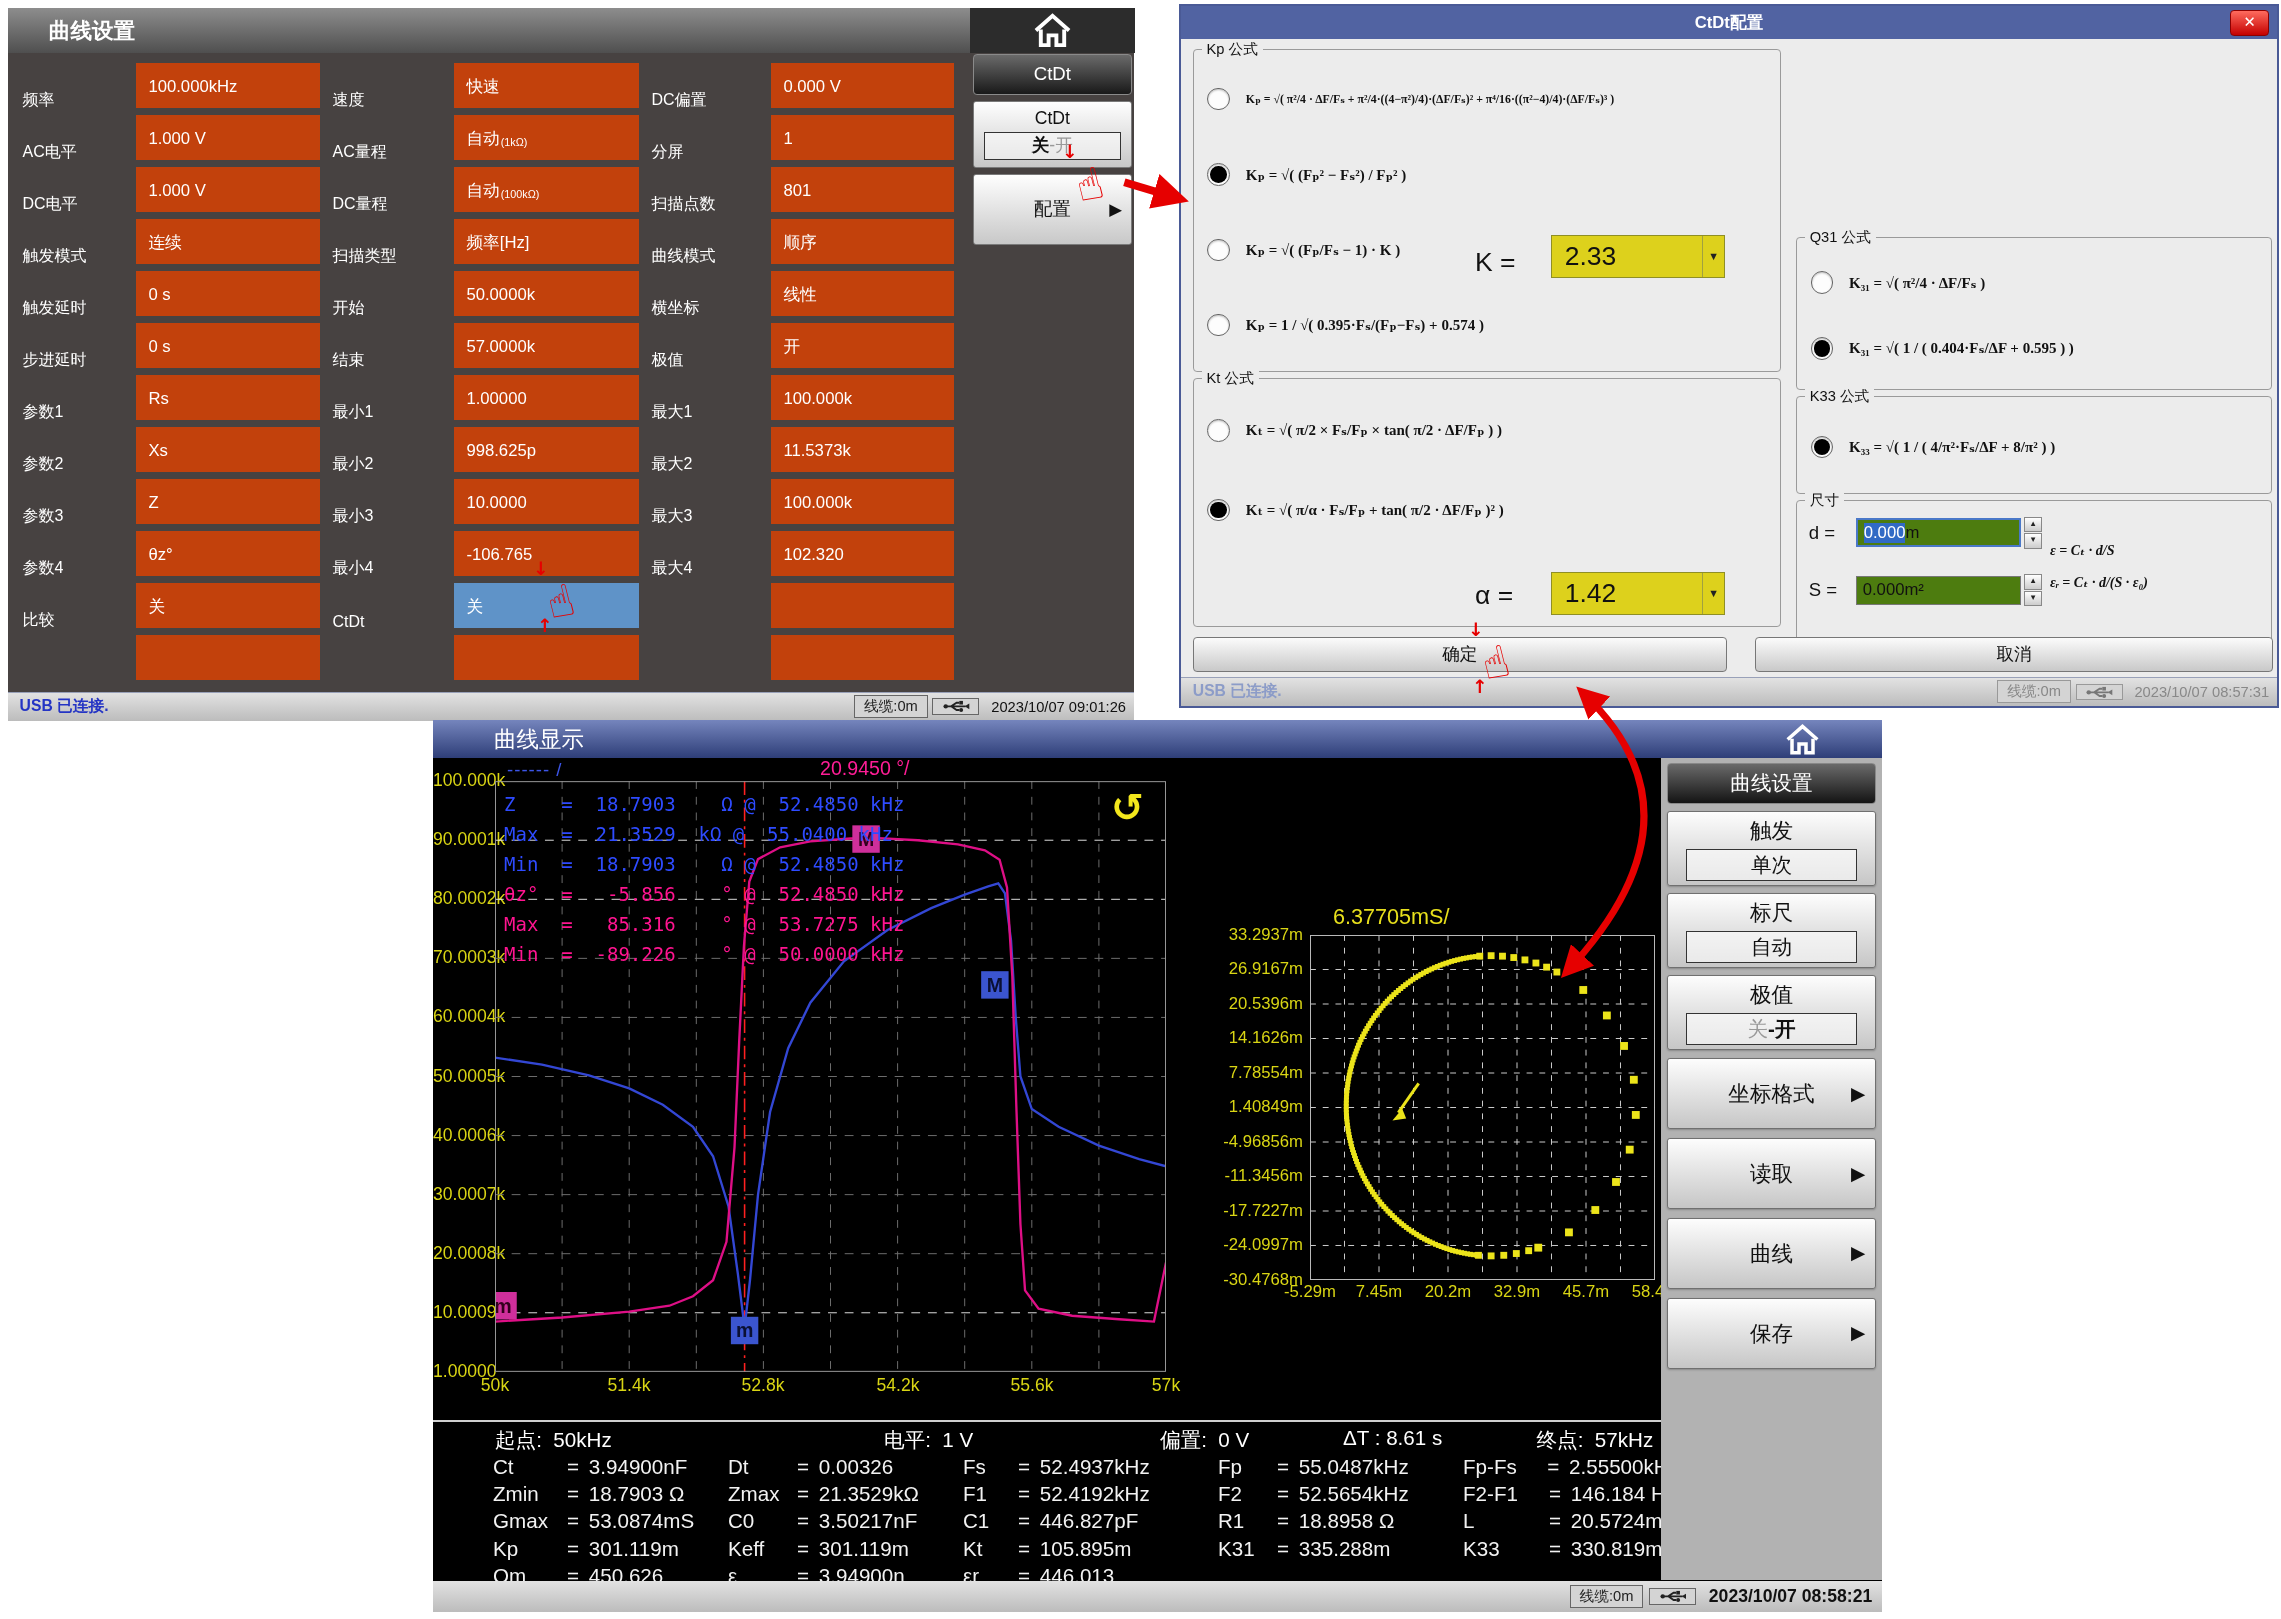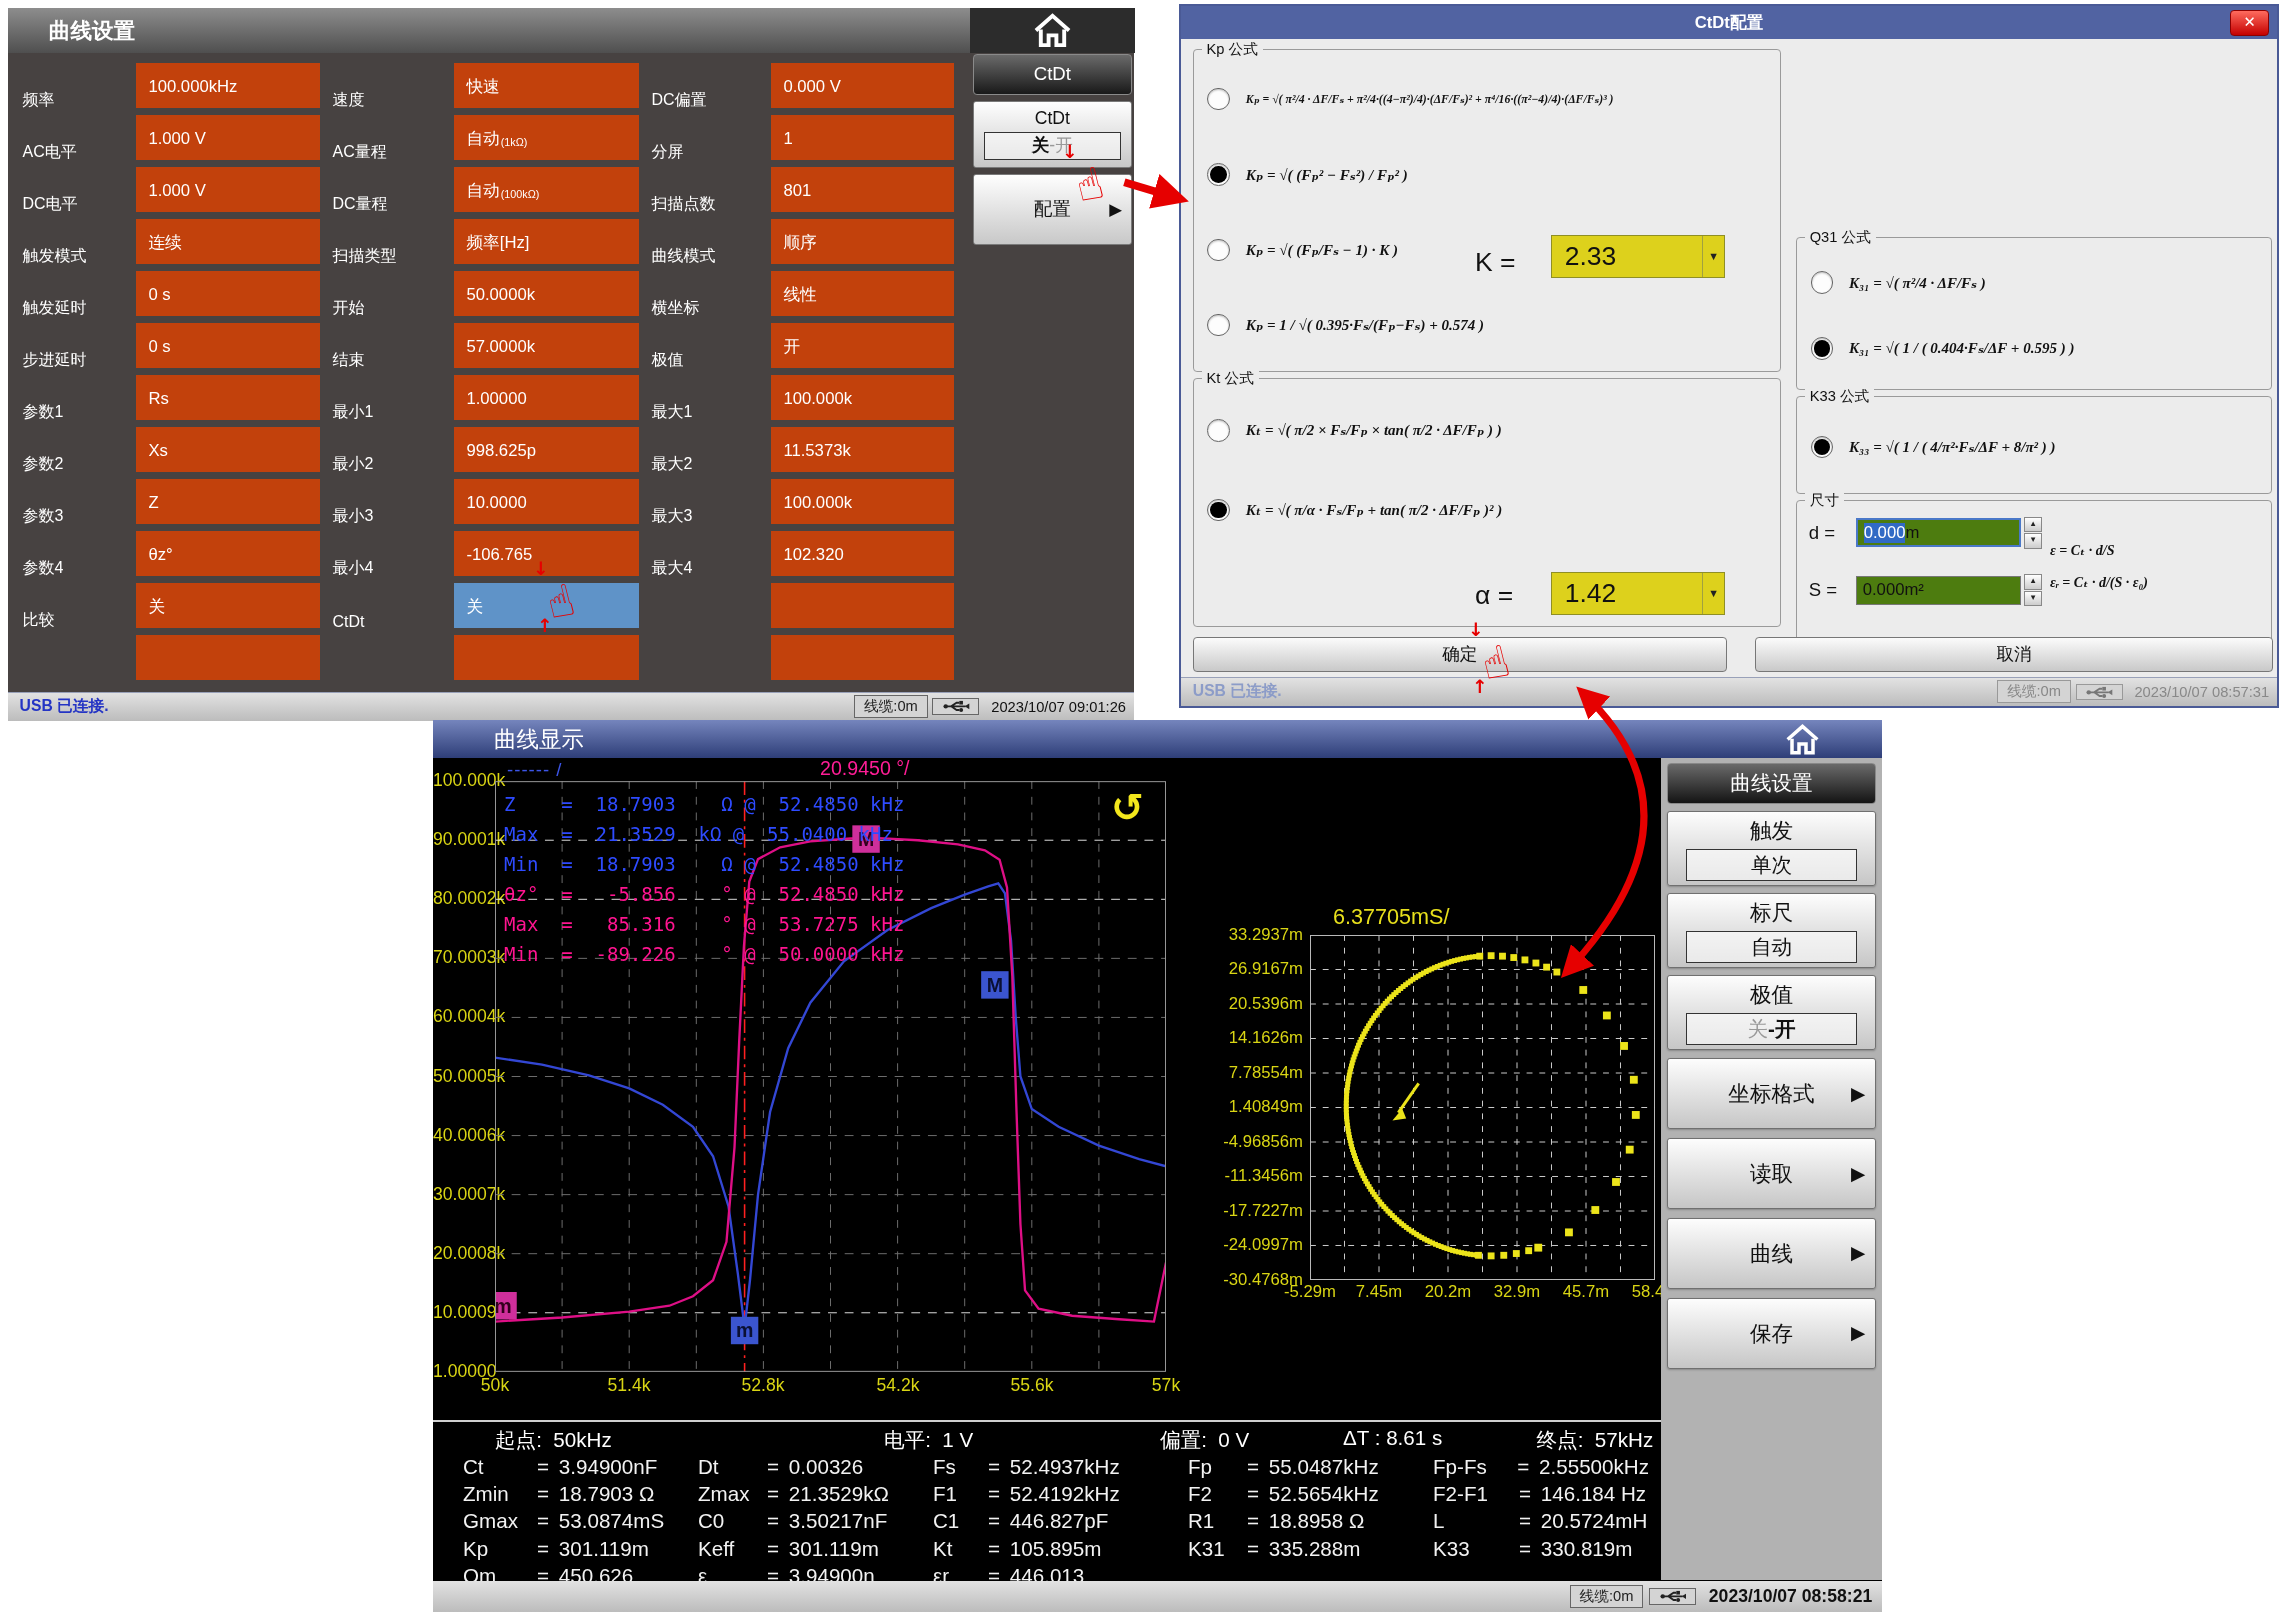--- a/index.html
+++ b/index.html
@@ -43,21 +43,21 @@
              line-height:33px;position:relative}
   .dlg-close{position:absolute;right:7.8px;top:3.9px;width:37px;height:24.5px;background:linear-gradient(#ff6b5e,#c40000);
              border:1px solid #8c0000;border-radius:3.9px;color:#fff;text-align:center;line-height:22.5px;font-size:14.7px;font-weight:bold}
   .dlg-body{position:absolute;left:0;top:33px;right:0;bottom:0}
   .fgroup{position:absolute;border:1px solid #9a9a9a;border-radius:3.9px;box-sizing:border-box;
           display:flex;flex-direction:column;justify-content:space-around;padding:11.8px 0 7.8px}
   .glabel{position:absolute;top:-9.8px;left:7.8px;background:#ececec;padding:0 4.9px;font-size:14.7px;color:#111}
   .fopt{display:flex;align-items:center;gap:15.7px;padding-left:13.7px}
   .radio{width:20.6px;height:20.6px;border:1px solid #666;border-radius:50%;background:#fdfdfd;flex:none;position:relative;box-shadow:inset 0 1px 2px #bbb}
   .radio.sel::after{content:"";position:absolute;left:2px;top:2px;right:2px;bottom:2px;background:#000;border-radius:50%}
-  .formula{font-family:"Liberation Serif","DejaVu Serif",serif;font-style:italic;font-weight:bold;font-size:15px;color:#111;white-space:nowrap}
+  .formula{font-family:"Liberation Serif","DejaVu Serif",serif;font-weight:bold;font-size:15px;color:#111;white-space:nowrap}
   .formula.small{font-size:11.8px}
   .combo{position:absolute;width:174px;height:43px;background:#ddd11c;border:1px solid #8f8f25;display:flex;
          align-items:center;padding-left:12.7px;font-size:26.5px;color:#111;box-sizing:border-box}
   .combo .arr{margin-left:auto;border-left:1px solid #a0a040;align-self:stretch;width:20.6px;display:flex;
               align-items:center;justify-content:center;font-size:10.8px;color:#222}
   .combo-lab{position:absolute;font-size:26.5px;color:#111}
   .dim-row{position:absolute;display:flex;align-items:center}
   .dim-lab{font-size:18.6px;color:#111;width:47px}
   .inp{width:165px;height:29px;background:#4d7c0f;border:1px solid #777;font-size:16.7px;display:flex;align-items:center;
        padding-left:5.9px;box-sizing:border-box;color:#111}
@@ -92,21 +92,21 @@
   .refresh{position:absolute;left:678px;top:65px;color:#f3e71c;font-size:39px;font-weight:bold;transform:scaleX(-1)}
   .ylab,.xlab,.cylab,.cxlab{position:absolute;color:#d9d514;font-size:17.6px}
   .ylab{width:56px;text-align:right;left:0}
   .xlab{transform:translateX(-50%);top:655px}
   .cylab{width:94px;text-align:right;left:776px;font-size:16.7px}
   .cxlab{transform:translateX(-50%);top:562px;font-size:16.7px}
   .ctitle{position:absolute;left:900px;top:184px;color:#e8e01c;font-size:21.6px}
   .infobar{position:absolute;left:0;top:700px;width:1228px;height:29px;border-top:2px solid #cfcfcf;color:#fff;font-size:20.6px}
   .infobar span{position:absolute;top:3.9px;white-space:pre}
   .meas{position:absolute;left:0;top:733px;width:1228px;color:#f2f2f2;font-size:20.6px}
-  .m-row{display:grid;grid-template-columns:235px 235px 255px 245px 216px;padding-left:30px;height:27.4px;align-items:center}
+  .m-row{display:grid;grid-template-columns:235px 235px 255px 245px 216px;padding-left:60px;height:27.4px;align-items:center}
   .m-cell{display:flex;white-space:pre}
   .m-name{display:inline-block}
   .m-row .m-cell:nth-child(1) .m-name{width:74px}
   .m-row .m-cell:nth-child(2) .m-name{width:69px}
   .m-row .m-cell:nth-child(3) .m-name{width:55px}
   .m-row .m-cell:nth-child(4) .m-name{width:59px}
   .m-row .m-cell:nth-child(5) .m-name{width:86px}
   .m-eq{margin-right:9.8px}
   .pb-status{position:absolute;left:0;bottom:0;width:100%;height:31px;background:linear-gradient(#e2e2e2,#bcbcbc);
              display:flex;align-items:center;justify-content:flex-end;gap:5.9px;padding-right:9.8px;box-sizing:border-box}

